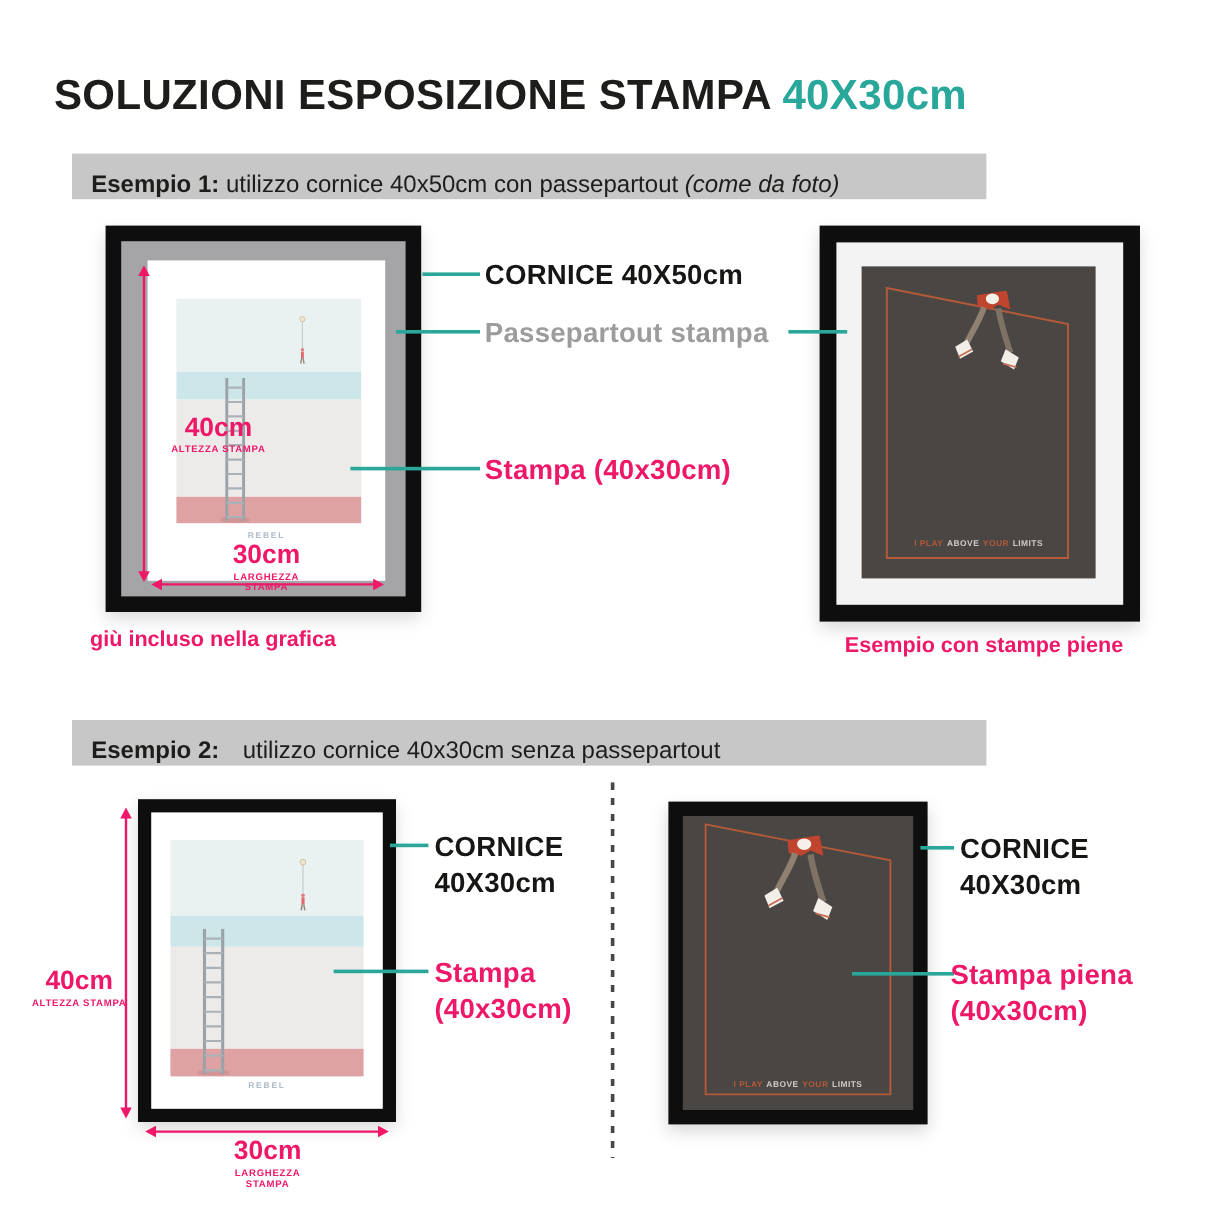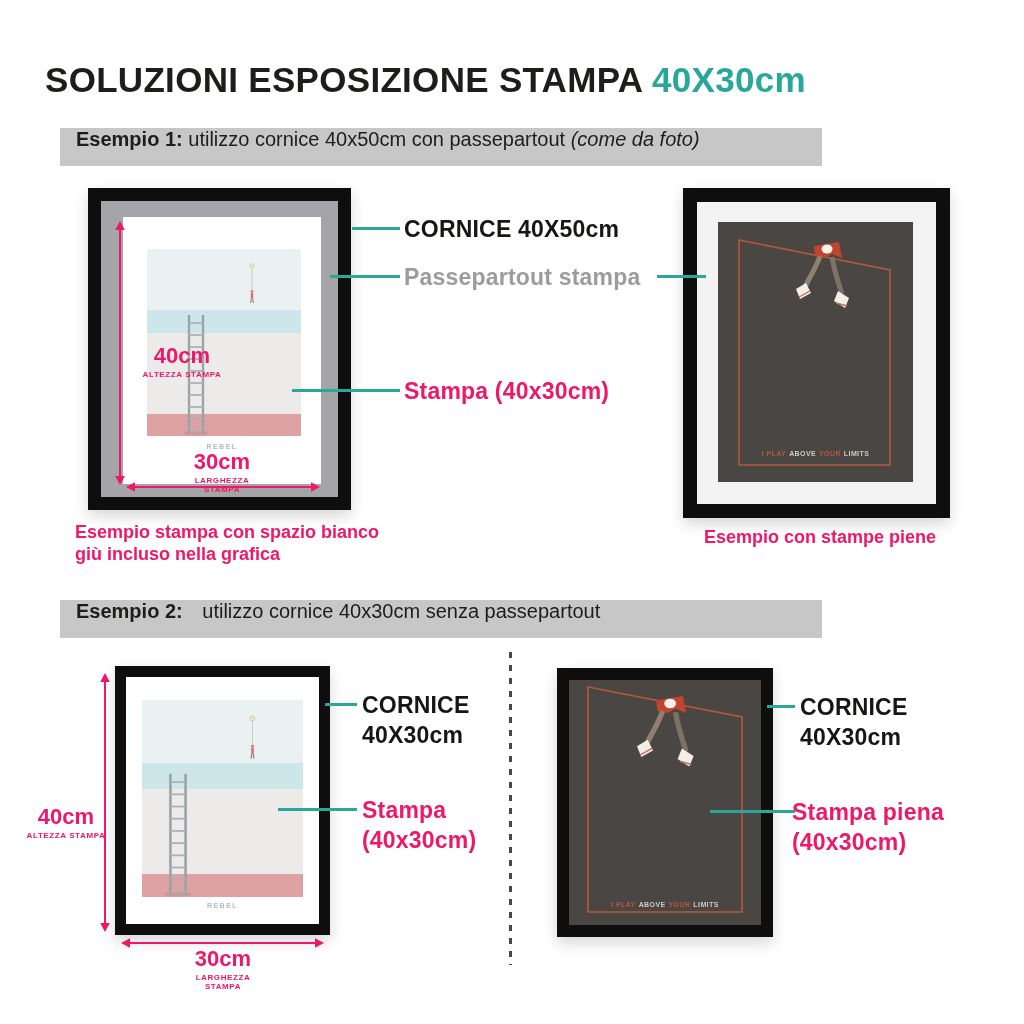--- a/index.html
+++ b/index.html
@@ -8,21 +8,21 @@
     position:relative; width:1024px; height:1024px; background:#ffffff;
     font-family:"Liberation Sans", sans-serif; overflow:hidden;
   }
   .abs { position:absolute; }
 
   
   .page-title { left:45px; top:60px; font-size:35px; font-weight:bold; color:#1d1d1b; letter-spacing:0.3px; white-space:nowrap; }
   .page-title .accent { color:#29a79b; }
 
   
-  .banner { left:60px; width:762px; height:38px; background:#c7c7c7; display:flex; align-items:flex-start;
+  .banner { left:60px; width:762px; height:38px; background:#c7c7c7; display:flex; align-items:flex-end;
             padding-left:16px; font-size:20px; color:#1d1d1b; white-space:pre; }
   .banner .b { font-weight:bold; }
   .banner .i { font-style:italic; }
 
   
   .frame { background:#0e0e0e; box-shadow:0 6px 14px rgba(0,0,0,0.16); }
   .mat-gray { position:absolute; inset:13px; background:#a5a5a7; }
   .mat-white { position:absolute; inset:14px; background:#f3f3f3; }
   .print-white { position:absolute; background:#ffffff; }
   .print-dark { position:absolute; background:#494643; }
@@ -169,21 +169,20 @@
   <div class="abs lbl lbl-black" style="left:404px; top:214px;">CORNICE 40X50cm</div>
 
   <div class="abs teal-line" style="left:330px; top:275px; width:70px;"></div>
   <div class="abs lbl lbl-gray" style="left:404px; top:262px;">Passepartout stampa</div>
   <div class="abs teal-line" style="left:657px; top:275px; width:49px;"></div>
 
   <div class="abs teal-line" style="left:292px; top:389px; width:108px;"></div>
   <div class="abs lbl lbl-pink" style="left:404px; top:376px;">Stampa (40x30cm)</div>
 
   <div class="abs caption" style="left:75px; top:522px;">
-    <div>Esempio stampa con spazio bianco</div>
     <div>giù incluso nella grafica</div>
   </div>
   <div class="abs caption" style="left:704px; top:527px;">Esempio con stampe piene</div>
 
   <div class="abs banner" style="top:600px;gap:14px;">
     <span class="b">Esempio 2:</span><span> utilizzo cornice 40x30cm senza passepartout</span>
   </div>
 
   <div class="abs frame" style="left:115px; top:666px; width:215px; height:269px;">
     <div class="print-white" style="left:11px; top:11px; width:193px; height:247px;">

